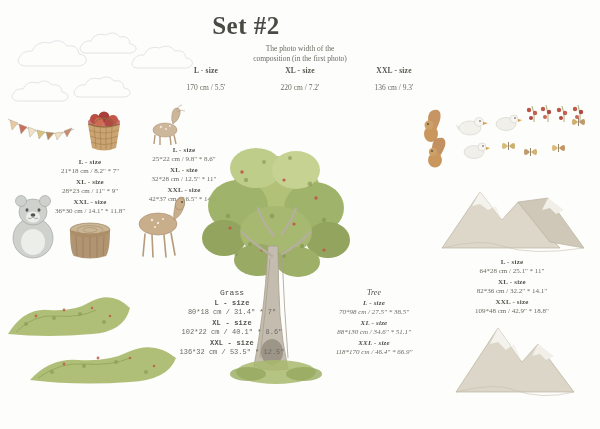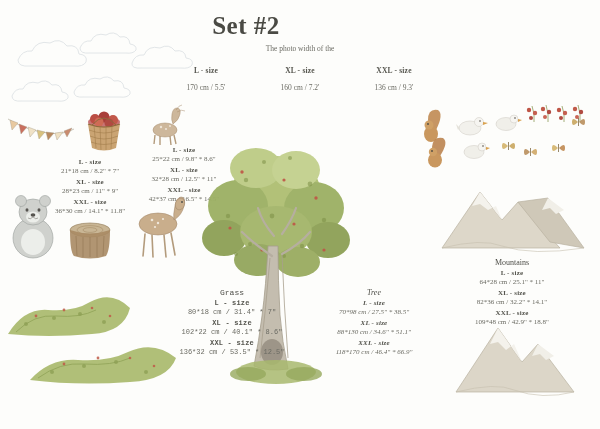--- a/index.html
+++ b/index.html
@@ -97,30 +97,31 @@
 </style>
 </head>
 <body>
 
 <div class="page">
 
   <div class="title">Set #2</div>
 
   <div class="subtitle">
     <div>The photo width of the</div>
+    <div>composition (in the first photo)</div>
   </div>
 
   <div class="header-sizes">
     <div class="header-size">
       <div class="lbl">L - size</div>
       <div class="val">170 cm / 5.5'</div>
     </div>
     <div class="header-size">
       <div class="lbl">XL - size</div>
-      <div class="val">160 cm / 7.2'</div>
+      <div class="val">220 cm / 7.2'</div>
     </div>
     <div class="header-size">
       <div class="lbl">XXL - size</div>
       <div class="val">136 cm / 9.3'</div>
     </div>
   </div>
 
   <div class="art" style="left:8px; top:30px; width:190px; height:70px;">
     <svg width="190" height="70" viewBox="0 0 190 70">
       <g fill="none" stroke="#e2e6e8" stroke-width="1">
@@ -498,21 +499,20 @@
     <svg width="146" height="72" viewBox="0 0 146 72">
       <path d="M2 68 L40 12 L62 40 L78 22 L120 68 Z" fill="#ddd7c9" stroke="#b9b2a1" stroke-width="0.7"></path>
       <path d="M78 22 L110 62 L144 68 L108 18 Z" fill="#cfc8b8" stroke="#b9b2a1" stroke-width="0.7"></path>
       <path d="M40 12 L32 26 L40 24 L48 30 L56 26 L62 40 Z" fill="#f4f2ec"></path>
       <path d="M108 18 L102 30 L110 28 L116 34 L124 30 Z" fill="#f1efe8"></path>
       <path d="M2 68 q40 -10 60 -2 q30 10 82 2" fill="none" stroke="#c6bfae" stroke-width="0.6"></path>
     </svg>
   </div>
 
   <div class="size-block" style="left:452px; top:258px; width:120px;">
-    <div class="grp-name">Mountains</div>
     <div class="row">
       <div class="s-lbl">L - size</div>
       <div class="s-val">64*28 cm / 25.1" * 11"</div>
     </div>
     <div class="row">
       <div class="s-lbl">XL - size</div>
       <div class="s-val">82*36 cm / 32.2" * 14.1"</div>
     </div>
     <div class="row">
       <div class="s-lbl">XXL - size</div>

